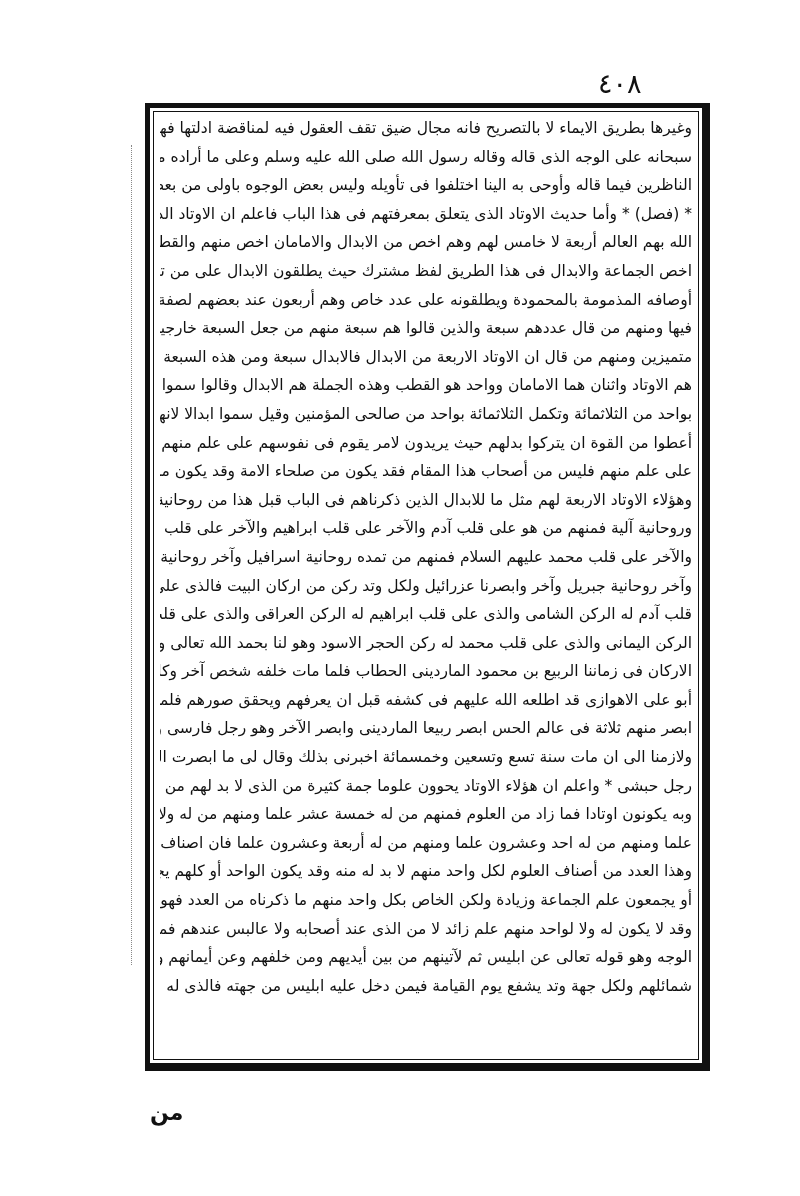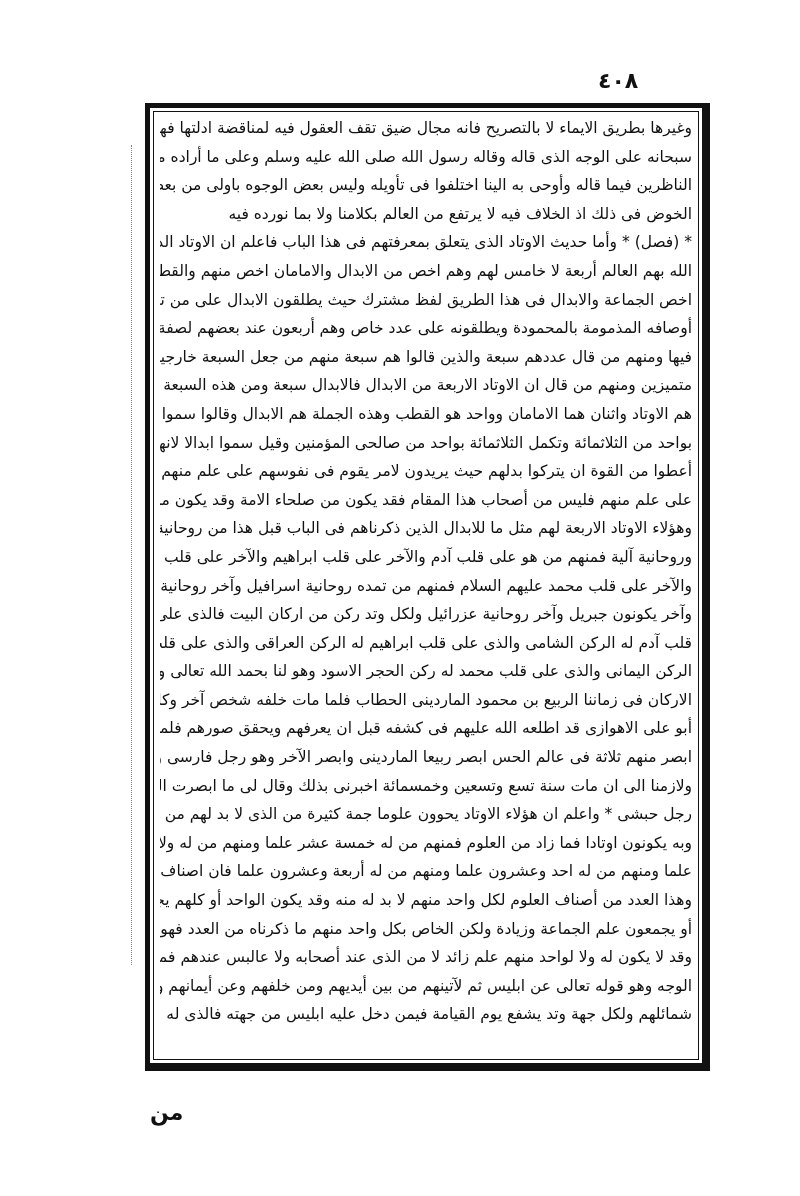--- a/index.html
+++ b/index.html
@@ -1,51 +1,50 @@
 <!DOCTYPE html>
 <html><head>
 <meta charset="utf-8">
 <style>
   html, body { margin:0; padding:0; background:#ffffff; }
   body { width:800px; height:1196px; position:relative; overflow:hidden; font-family:"DejaVu Sans", sans-serif; color:#111; }
-  .page-number { position:absolute; left:598px; top:68px; font-size:22px; font-weight:bold; letter-spacing:1px; direction:rtl; }
+  .page-number { position:absolute; left:598px; top:68px; font-size:27px; font-weight:normal; letter-spacing:1px; direction:rtl; }
   .dotted-rule { position:absolute; left:131px; top:145px; width:0; height:820px; border-left:1px dotted #888; }
   .frame { position:absolute; left:145px; top:103px; width:565px; height:968px; border:5px solid #111; border-right-width:8px; border-bottom-width:8px; box-sizing:border-box; }
   .frame-inner { position:absolute; left:3px; top:3px; right:3px; bottom:3px; border:1px solid #111; }
   .text-block { position:absolute; left:10px; right:10px; top:6px; bottom:4px; direction:rtl; }
   .line { height:28.6px; line-height:28.6px; font-size:15.5px; white-space:nowrap; overflow:hidden; text-align:justify; text-align-last:justify; font-family:"DejaVu Sans", sans-serif; }
   .catchword { position:absolute; left:150px; top:1100px; font-size:22px; font-weight:bold; direction:rtl;text-align:right; }
 </style>
 </head>
 <body>
 
 <div class="page-number">٤٠٨</div>
 <div class="dotted-rule"></div>
 
 <div class="frame">
   <div class="frame-inner"></div>
   <div class="text-block">
     <div class="line">وغيرها بطريق الايماء لا بالتصريح فانه مجال ضيق تقف العقول فيه لمناقضة ادلتها فهو المرقى</div>
     <div class="line">سبحانه على الوجه الذى قاله وقاله رسول الله صلى الله عليه وسلم وعلى ما أراده من ذلك فان</div>
     <div class="line">الناظرين فيما قاله وأوحى به الينا اختلفوا فى تأويله وليس بعض الوجوه باولى من بعض فتركنا</div>
-    <div class="line" style="text-align-last:right">الخوض فى ذلك اذ الخلاف فيه لا يرتفع من العالم بكلامنا ولا بما نورده فيه</div>
     <div class="line">* (فصل) * وأما حديث الاوتاد الذى يتعلق بمعرفتهم فى هذا الباب فاعلم ان الاوتاد الذين يحفظ</div>
     <div class="line">الله بهم العالم أربعة لا خامس لهم وهم اخص من الابدال والامامان اخص منهم والقطب</div>
     <div class="line">اخص الجماعة والابدال فى هذا الطريق لفظ مشترك حيث يطلقون الابدال على من تبدلت</div>
     <div class="line">أوصافه المذمومة بالمحمودة ويطلقونه على عدد خاص وهم أربعون عند بعضهم لصفة يجمعون</div>
     <div class="line">فيها ومنهم من قال عددهم سبعة والذين قالوا هم سبعة منهم من جعل السبعة خارجين عن الاوتاد</div>
     <div class="line">متميزين ومنهم من قال ان الاوتاد الاربعة من الابدال فالابدال سبعة ومن هذه السبعة اربعة</div>
     <div class="line">هم الاوتاد واثنان هما الامامان وواحد هو القطب وهذه الجملة هم الابدال وقالوا سموا ابدالا</div>
     <div class="line">بواحد من الثلاثمائة وتكمل الثلاثمائة بواحد من صالحى المؤمنين وقيل سموا ابدالا لانهم</div>
     <div class="line">أعطوا من القوة ان يتركوا بدلهم حيث يريدون لامر يقوم فى نفوسهم على علم منهم فان لم يكن</div>
     <div class="line">على علم منهم فليس من أصحاب هذا المقام فقد يكون من صلحاء الامة وقد يكون من الافراد</div>
     <div class="line">وهؤلاء الاوتاد الاربعة لهم مثل ما للابدال الذين ذكرناهم فى الباب قبل هذا من روحانية الهية</div>
     <div class="line">وروحانية آلية فمنهم من هو على قلب آدم والآخر على قلب ابراهيم والآخر على قلب عيسى</div>
     <div class="line">والآخر على قلب محمد عليهم السلام فمنهم من تمده روحانية اسرافيل وآخر روحانية ميكائيل</div>
-    <div class="line">وآخر يكونون جبريل وآخر روحانية عزرائيل ولكل وتد ركن من اركان البيت فالذى على</div>
+    <div class="line">وآخر روحانية جبريل وآخر وابصرنا عزرائيل ولكل وتد ركن من اركان البيت فالذى على</div>
     <div class="line">قلب آدم له الركن الشامى والذى على قلب ابراهيم له الركن العراقى والذى على قلب عيسى له</div>
     <div class="line">الركن اليمانى والذى على قلب محمد له ركن الحجر الاسود وهو لنا بحمد الله تعالى وكان بعض</div>
     <div class="line">الاركان فى زماننا الربيع بن محمود الماردينى الحطاب فلما مات خلفه شخص آخر وكان الشيخ</div>
     <div class="line">أبو على الاهوازى قد اطلعه الله عليهم فى كشفه قبل ان يعرفهم ويحقق صورهم فلما مات حتى</div>
     <div class="line">ابصر منهم ثلاثة فى عالم الحس ابصر ربيعا الماردينى وابصر الآخر وهو رجل فارسى وابصرنا</div>
     <div class="line">ولازمنا الى ان مات سنة تسع وتسعين وخمسمائة اخبرنى بذلك وقال لى ما ابصرت الرابع وهو</div>
     <div class="line">رجل حبشى * واعلم ان هؤلاء الاوتاد يحوون علوما جمة كثيرة من الذى لا بد لهم من العلم به</div>
     <div class="line">وبه يكونون اوتادا فما زاد من العلوم فمنهم من له خمسة عشر علما ومنهم من له ولابد ثمانية عشر</div>
     <div class="line">علما ومنهم من له احد وعشرون علما ومنهم من له أربعة وعشرون علما فان اصناف العدد كثيرة</div>
     <div class="line">وهذا العدد من أصناف العلوم لكل واحد منهم لا بد له منه وقد يكون الواحد أو كلهم يجمع</div>

